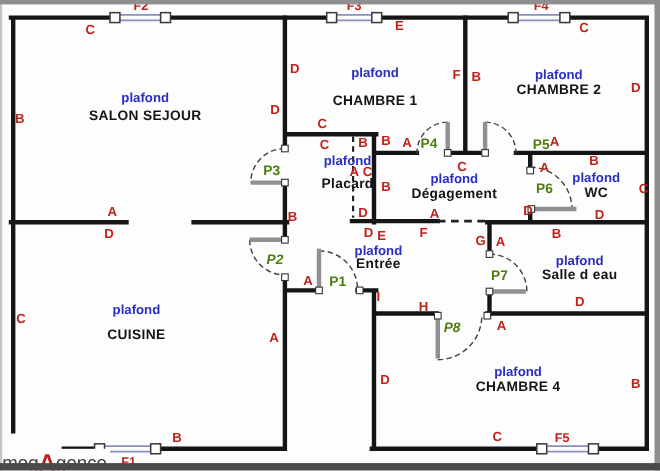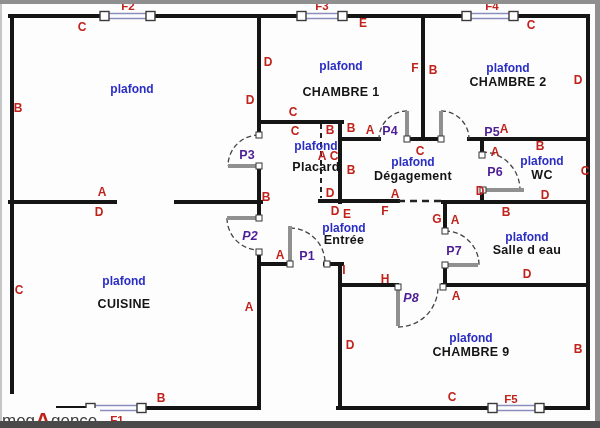--- a/index.html
+++ b/index.html
@@ -8,21 +8,21 @@
     background:#fdfdfd;
     font-family:"Liberation Sans", sans-serif;
   }
   #plan-svg{position:absolute;left:0;top:0;}
   #labels-layer{position:absolute;left:0;top:0;width:600px;height:428px;}
   .lbl{
     position:absolute;transform:translate(-50%,-50%);
     font-weight:bold;white-space:nowrap;line-height:1;
   }
   .letter{color:#c0221c;font-size:12px;}
-  .door{color:#4c1d95;font-size:12.5px;}
+  .door{color:#4d7c0f;font-size:12.5px;}
   .window{color:#c0221c;font-size:11.5px;}
   .plafond{color:#2a2ec2;font-size:12px;}
   .room{color:#141414;font-size:12.5px;letter-spacing:.3px;}
   
   .frame{position:absolute;}
   .frame-top{left:0;top:0;width:600px;height:4px;background:#8f8f8f;}
   .frame-right{right:0;top:0;width:5px;height:428px;background:#8f8f8f;}
   .frame-bottom{left:0;bottom:0;width:600px;height:7px;background:#4a4a4a;}
   .frame-left{left:0;top:0;width:2px;height:428px;background:#c6c6c6;}
   
@@ -196,38 +196,39 @@
       <span class="lbl door" style="left: 452px; top: 132px; margin-left: 40px;">P5</span>
       <span class="lbl door" style="left: 495px; top: 172px;">P6</span>
       <span class="lbl door" style="left: 454px; top: 251px;">P7</span>
       <span class="lbl door" style="left: 411px; top: 298px; font-style: italic;">P8</span>
       <span class="lbl window" style="left: 117px; top: 421px;">F1</span>
       <span class="lbl window" style="left: 128px; top: 7px; text-align: center;">F2</span>
       <span class="lbl window" style="left: 322px; top: 7px;">F3</span>
       <span class="lbl window" style="left: 492px; top: 7px;">F4</span>
       <span class="lbl window" style="left: 511px; top: 400px;">F5</span>
       <span class="lbl plafond" style="left: 132px; top: 89px;">plafond</span>
+      <span class="lbl room" style="left: 132px; top: 105px;">SALON SEJOUR</span>
       <span class="lbl plafond" style="left: 341px; top: 66px;">plafond</span>
       <span class="lbl room" style="left: 341px; top: 92px;">CHAMBRE 1</span>
       <span class="lbl plafond" style="left: 508px; top: 68px;">plafond</span>
       <span class="lbl room" style="left: 508px; top: 82px;">CHAMBRE 2</span>
       <span class="lbl plafond" style="left: 316px; top: 146px;">plafond</span>
       <span class="lbl room" style="left: 316px; top: 167px;">Placard</span>
       <span class="lbl plafond" style="left: 413px; top: 162px;">plafond</span>
       <span class="lbl room" style="left: 413px; top: 176px;">Dégagement</span>
       <span class="lbl plafond" style="left: 542px; top: 161px;">plafond</span>
       <span class="lbl room" style="left: 542px; top: 175px;">WC</span>
       <span class="lbl plafond" style="left: 344px; top: 228px;">plafond</span>
       <span class="lbl room" style="left: 344px; top: 240px;">Entrée</span>
       <span class="lbl plafond" style="left: 527px; top: 237px;">plafond</span>
       <span class="lbl room" style="left: 527px; top: 250px;">Salle d eau</span>
       <span class="lbl plafond" style="left: 124px; top: 281px;">plafond</span>
       <span class="lbl room" style="left: 124px; top: 304px;">CUISINE</span>
       <span class="lbl plafond" style="left: 471px; top: 338px;">plafond</span>
-      <span class="lbl room" style="left: 471px; top: 352px;">CHAMBRE 9</span>
+      <span class="lbl room" style="left: 471px; top: 352px;">CHAMBRE 4</span>
     </div>
 
   <div id="logo">
     <span class="part">meg</span>
     <span class="accent">A</span>
     <span class="part">gence</span>
   </div>
 
   <div class="frame frame-left"></div>
   <div class="frame frame-top"></div>

